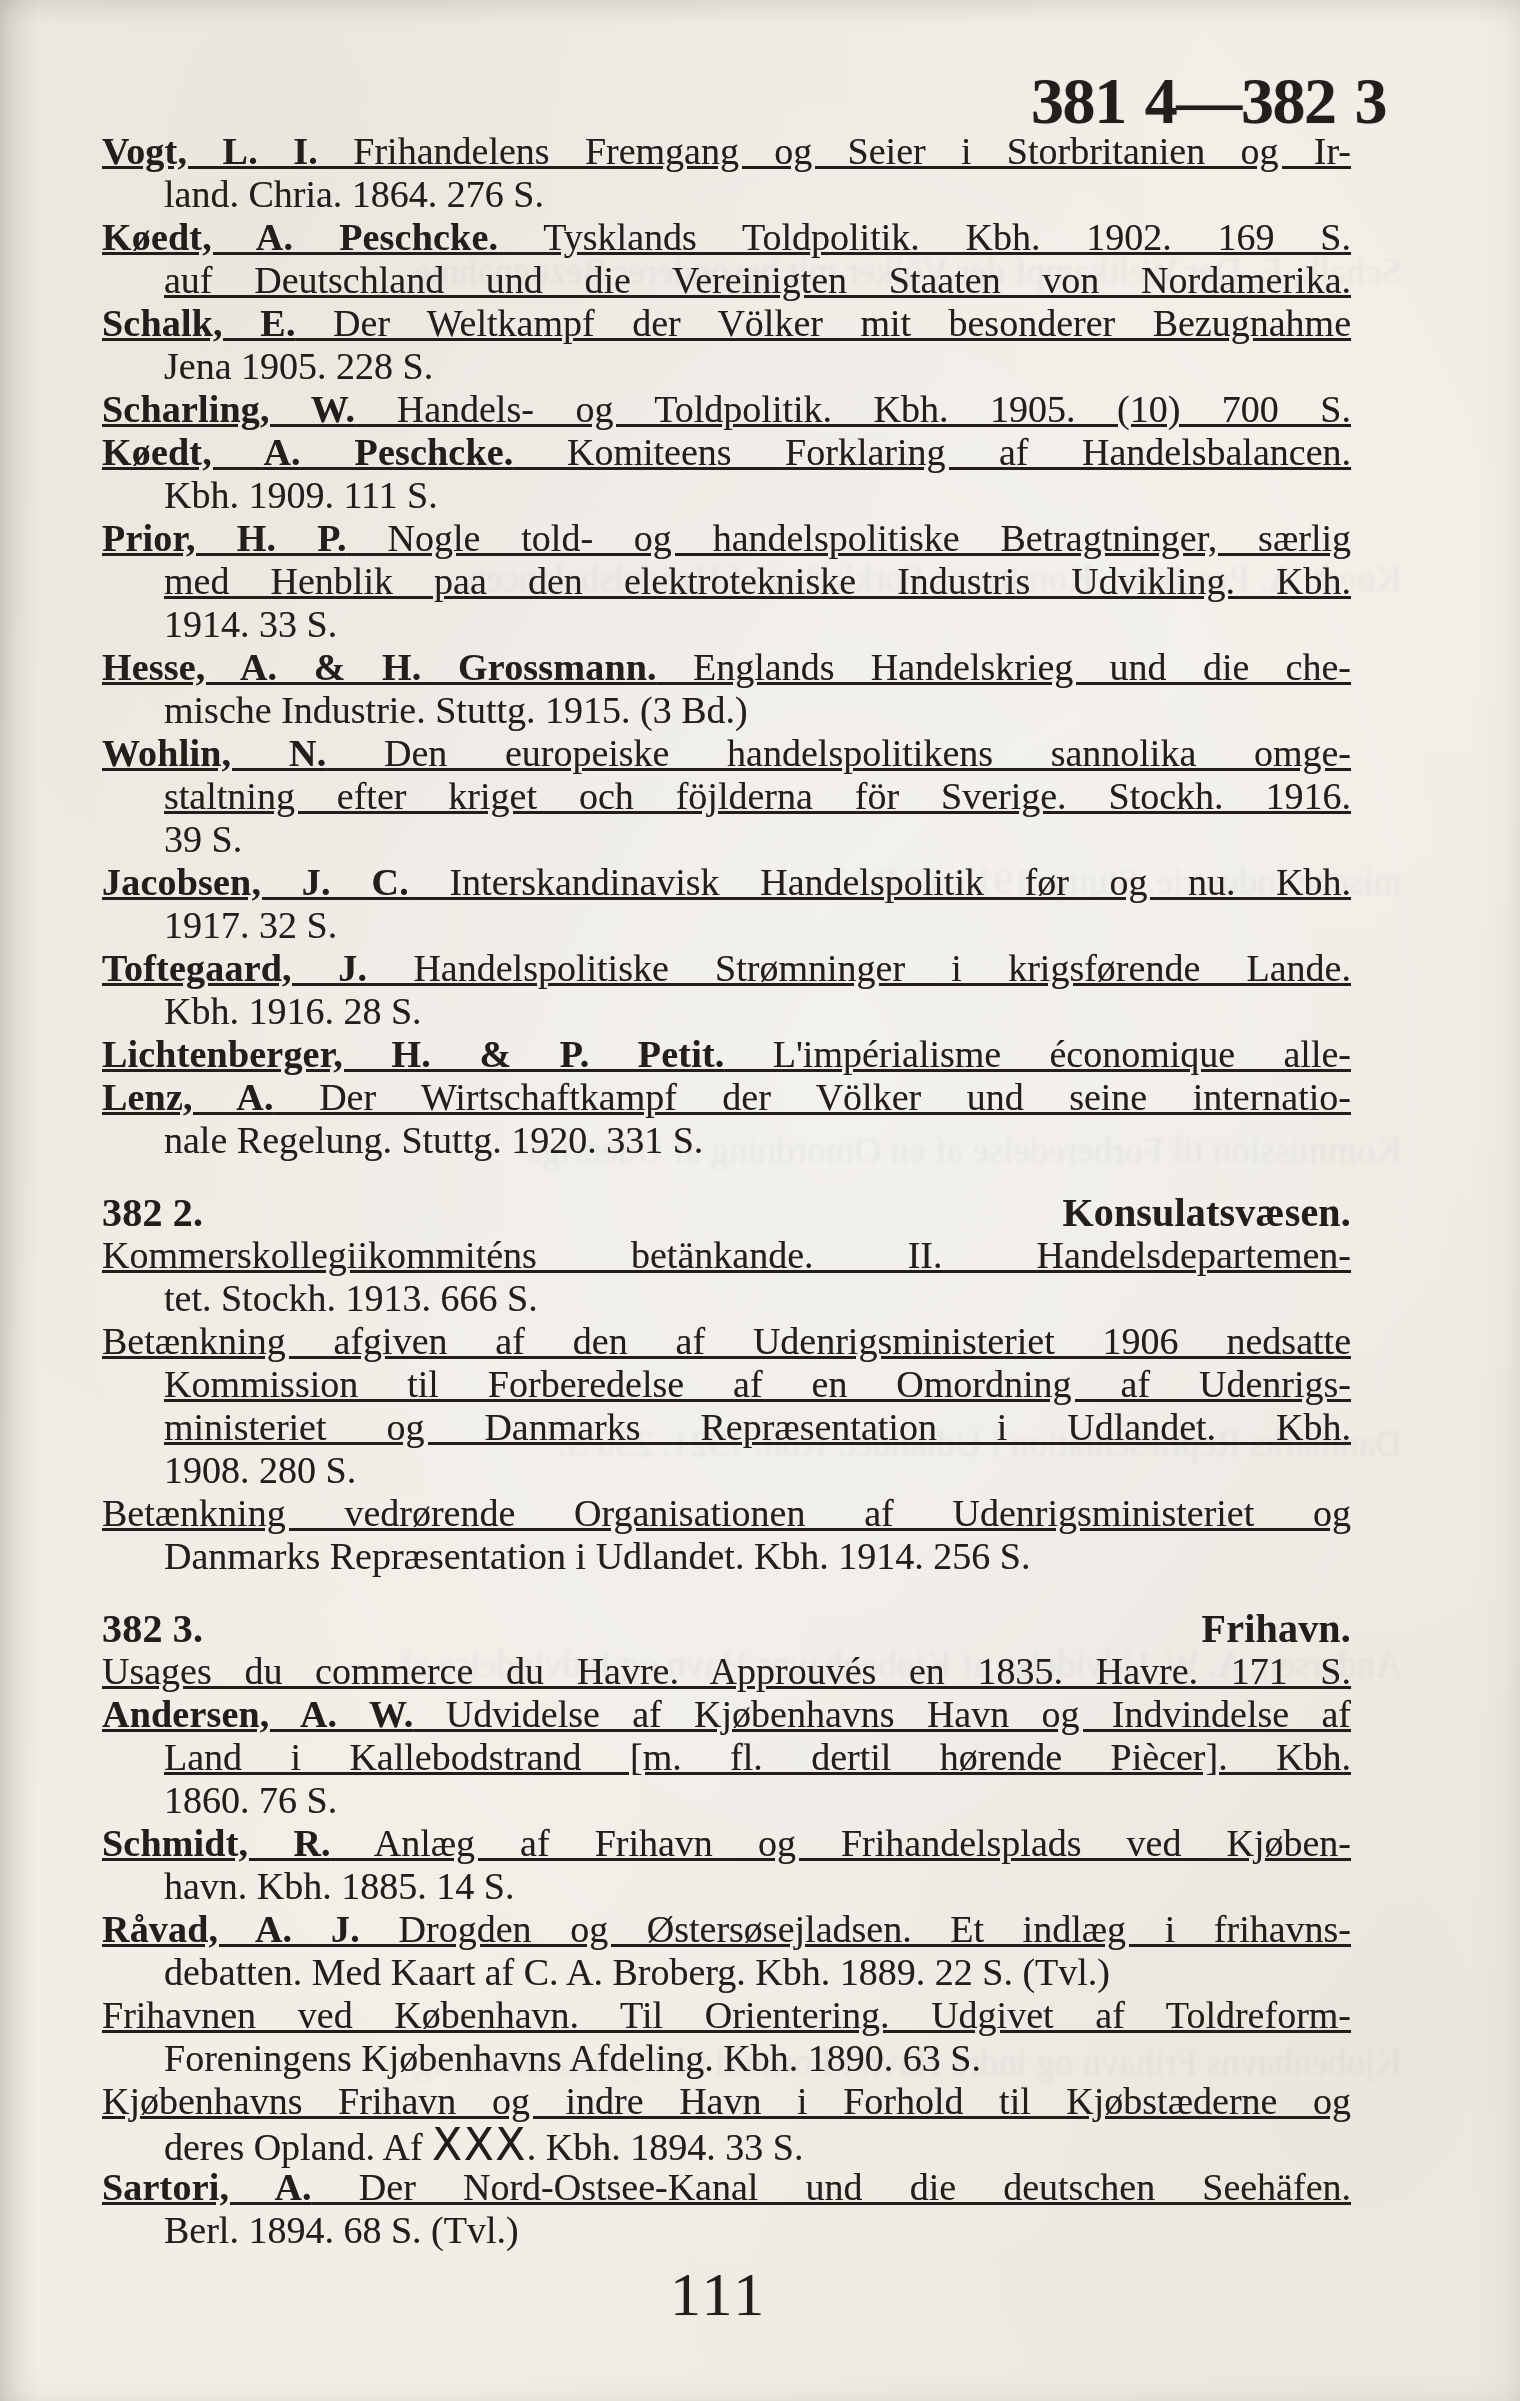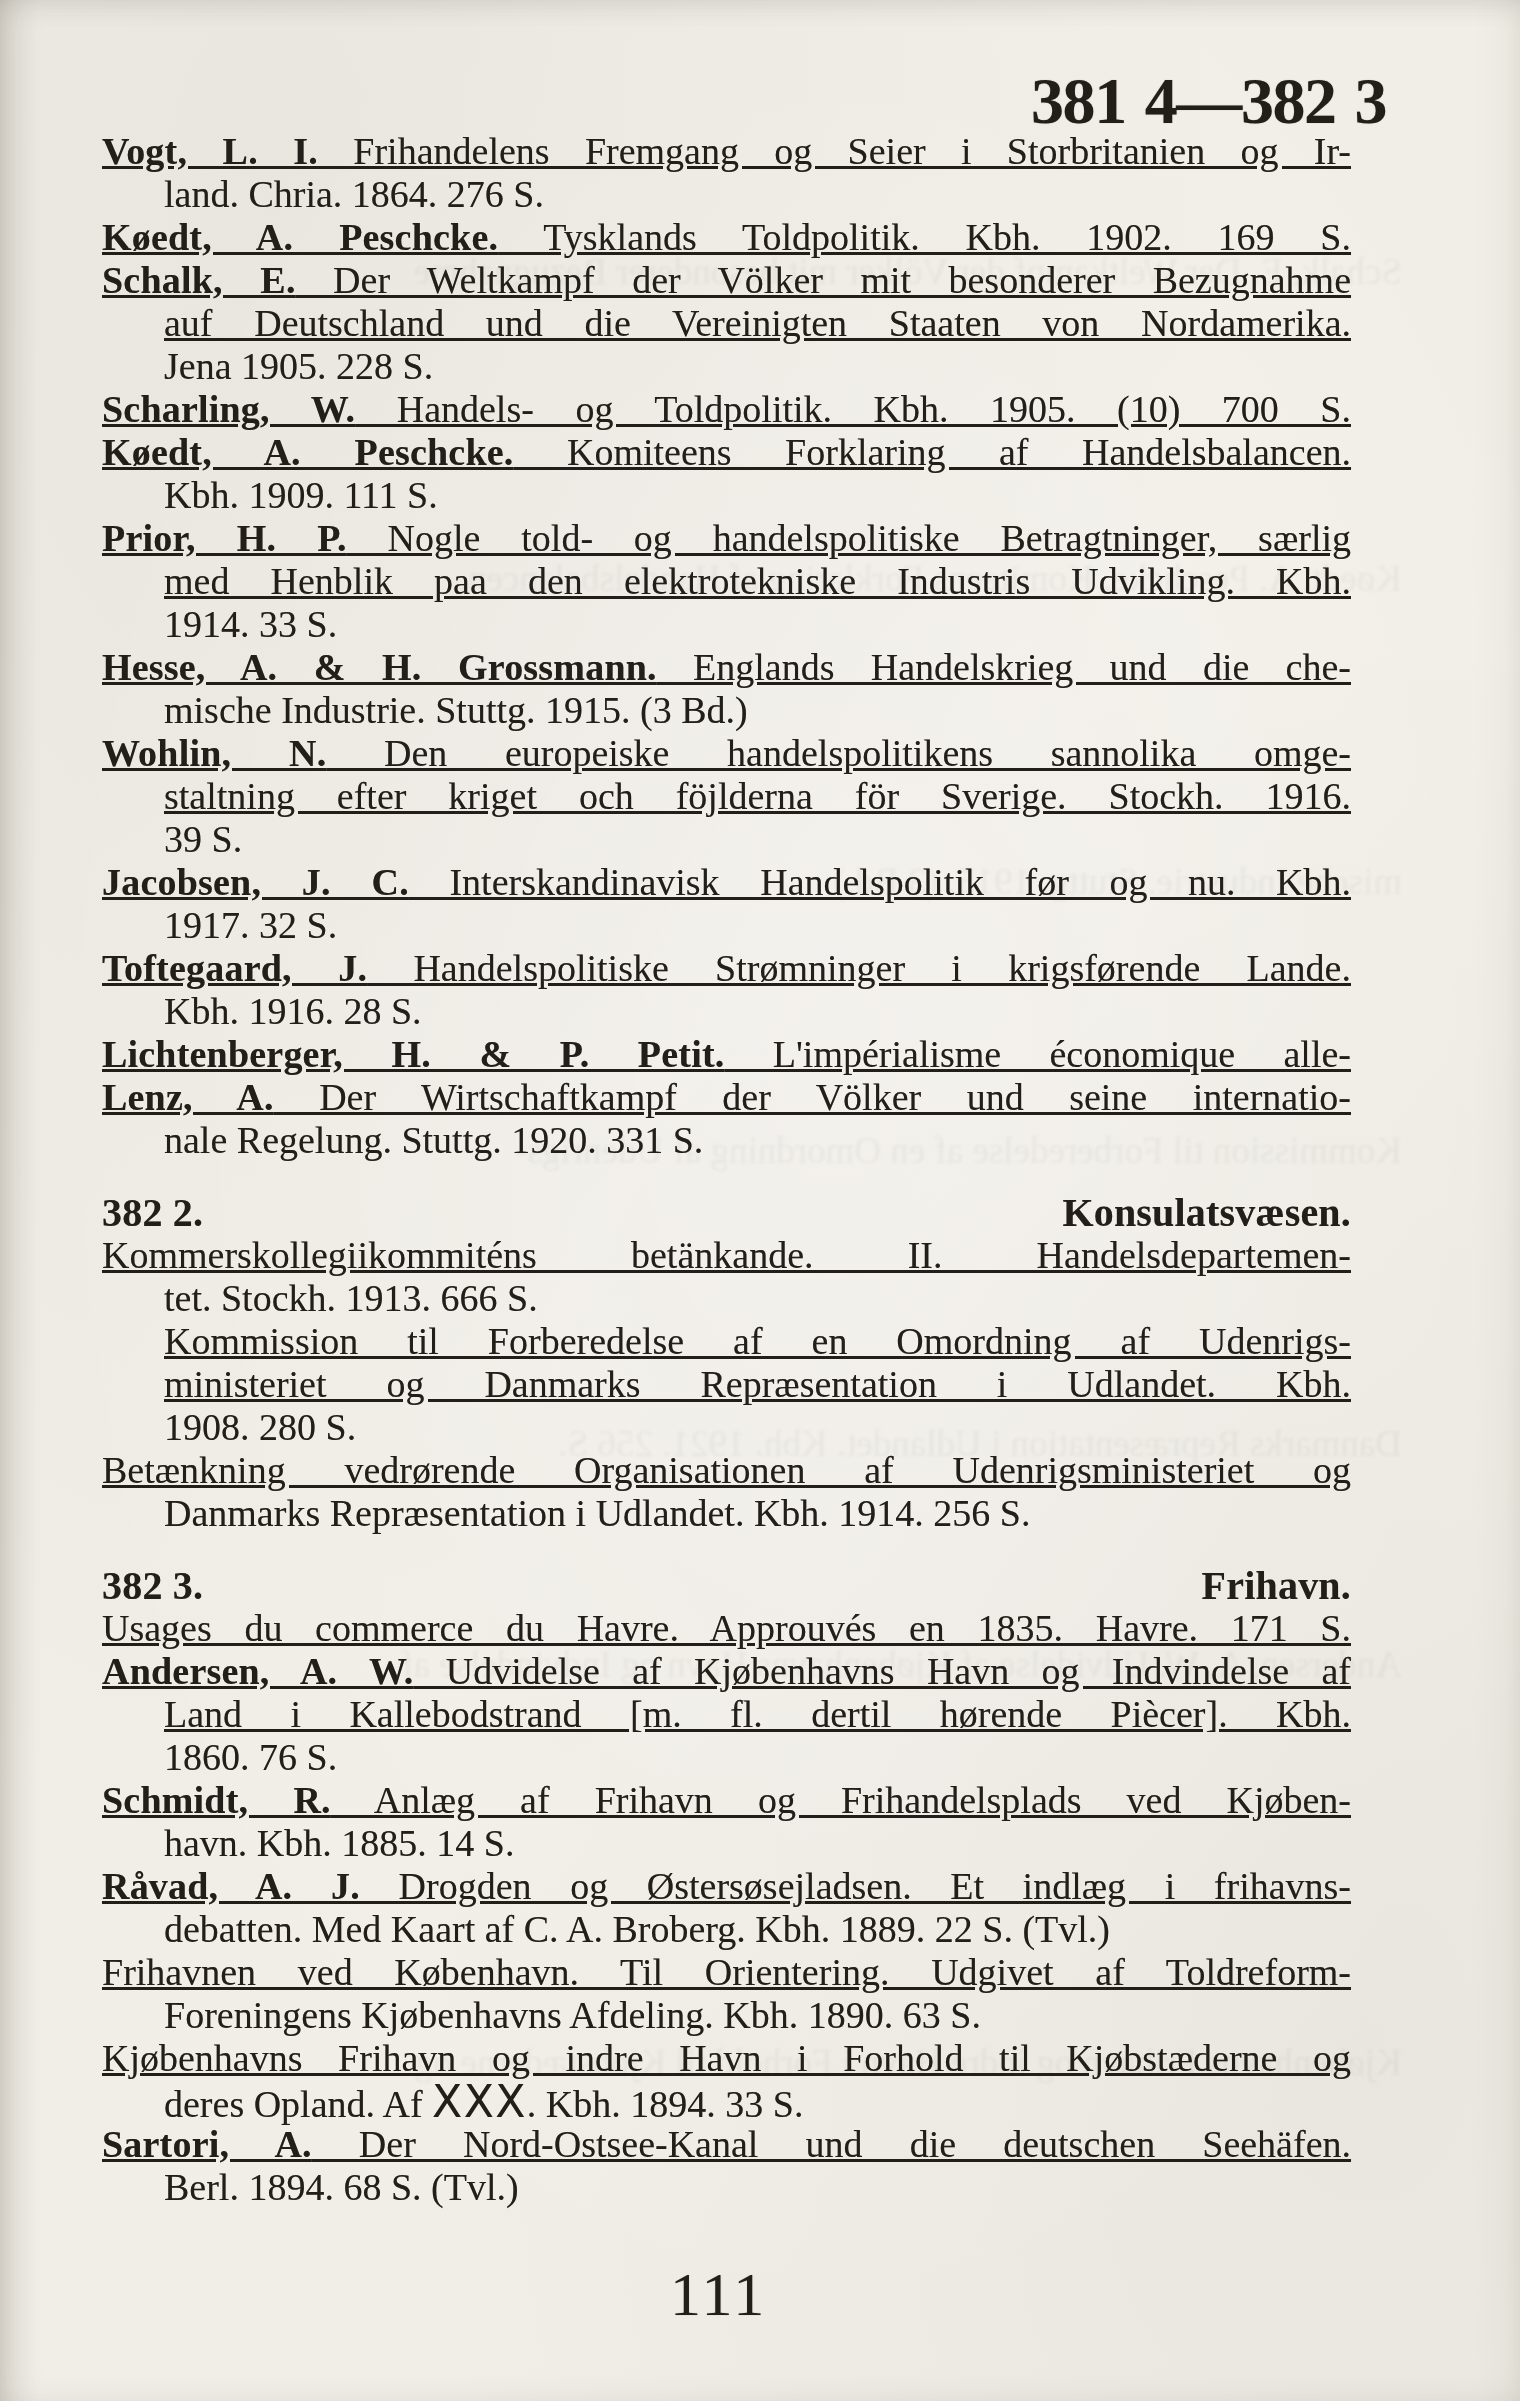--- a/index.html
+++ b/index.html
@@ -63,22 +63,22 @@
       <div class="ghost" style="top: 1129px;">Kommission til Forberedelse af en Omordning af Udenrigs-</div>
       <div class="ghost" style="top: 1422px;">Danmarks Repræsentation i Udlandet.  Kbh. 1921.  256 S.</div>
       <div class="ghost" style="top: 1643px;">Andersen, A. W. Udvidelse af Kjøbenhavns Havn og Indvindelse af</div>
       <div class="ghost" style="top: 2041px;">Kjøbenhavns Frihavn og indre Havn i Forhold til Kjøbstæderne og</div>
     </div>
   <div class="running-head">381 4—382 3</div>
   <div class="text-block">
       <div class="line j"><b>Vogt, L. I.</b> Frihandelens Fremgang og Seier i Storbritanien og Ir-</div>
       <div class="line i">land.  Chria.  1864.  276 S.</div>
       <div class="line j"><b>Køedt, A. Peschcke.</b> Tysklands Toldpolitik. Kbh. 1902. 169 S.</div>
+      <div class="line i j">auf Deutschland und die Vereinigten Staaten von Nordamerika.</div>
       <div class="line j"><b>Schalk, E.</b> Der Weltkampf der Völker mit besonderer Bezugnahme</div>
-      <div class="line i j">auf Deutschland und die Vereinigten Staaten von Nordamerika.</div>
       <div class="line i">Jena 1905.  228 S.</div>
       <div class="line j"><b>Scharling, W.</b> Handels- og Toldpolitik. Kbh. 1905. (10) 700 S.</div>
       <div class="line j"><b>Køedt, A. Peschcke.</b> Komiteens Forklaring af Handelsbalancen.</div>
       <div class="line i">Kbh. 1909.  111 S.</div>
       <div class="line j"><b>Prior, H. P.</b> Nogle told- og handelspolitiske Betragtninger, særlig</div>
       <div class="line i j">med Henblik paa den elektrotekniske Industris Udvikling. Kbh.</div>
       <div class="line i">1914.  33 S.</div>
       <div class="line j"><b>Hesse, A. &amp; H. Grossmann.</b> Englands Handelskrieg und die che-</div>
       <div class="line i">mische Industrie.  Stuttg. 1915.  (3 Bd.)</div>
       <div class="line j"><b>Wohlin, N.</b> Den europeiske handelspolitikens sannolika omge-</div>
@@ -90,20 +90,21 @@
       <div class="line i">Kbh. 1916.  28 S.</div>
       <div class="line j"><b>Lichtenberger, H. &amp; P. Petit.</b> L'impérialisme économique alle-</div>
       <div class="line j"><b>Lenz, A.</b> Der Wirtschaftkampf der Völker und seine internatio-</div>
       <div class="line i">nale Regelung.  Stuttg. 1920.  331 S.</div>
       <div class="line heading">
         <span>382 2.</span>
         <span>Konsulatsvæsen.</span>
       </div>
       <div class="line j">Kommerskollegiikommiténs betänkande. II. Handelsdepartemen-</div>
       <div class="line i">tet.  Stockh. 1913.  666 S.</div>
+      <div class="line j">Betænkning afgiven af den af Udenrigsministeriet 1906 nedsatte</div>
       <div class="line i j">Kommission til Forberedelse af en Omordning af Udenrigs-</div>
       <div class="line i j">ministeriet og Danmarks Repræsentation i Udlandet.  Kbh.</div>
       <div class="line i">1908.  280 S.</div>
       <div class="line j">Betænkning vedrørende Organisationen af Udenrigsministeriet og</div>
       <div class="line i">Danmarks Repræsentation i Udlandet.  Kbh. 1914.  256 S.</div>
       <div class="line heading">
         <span>382 3.</span>
         <span>Frihavn.</span>
       </div>
       <div class="line j">Usages du commerce du Havre.  Approuvés en 1835. Havre. 171 S.</div>

